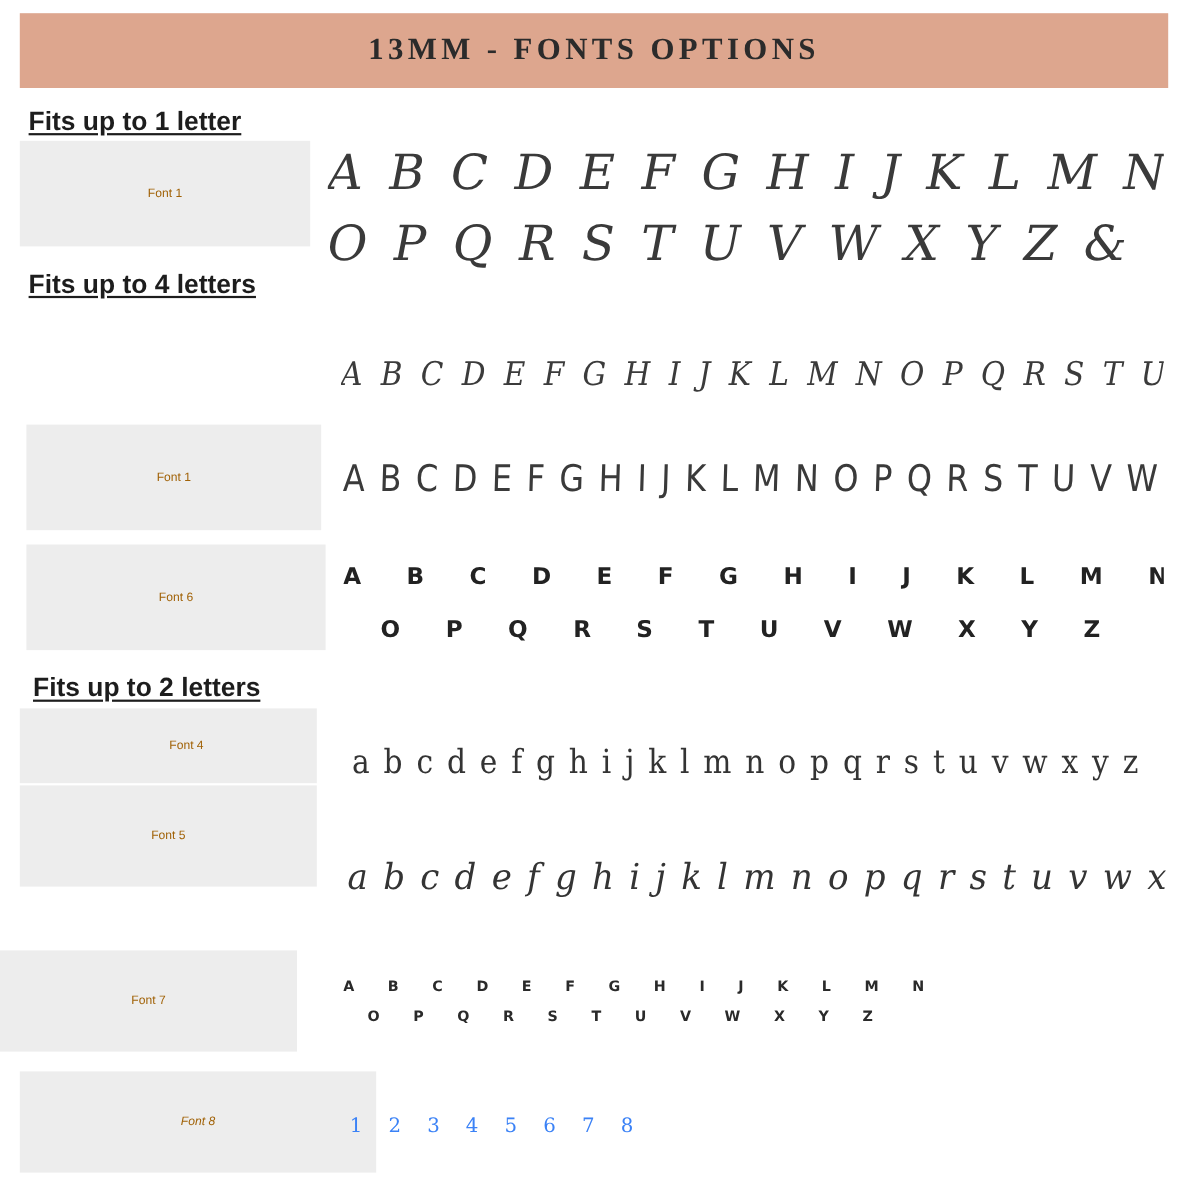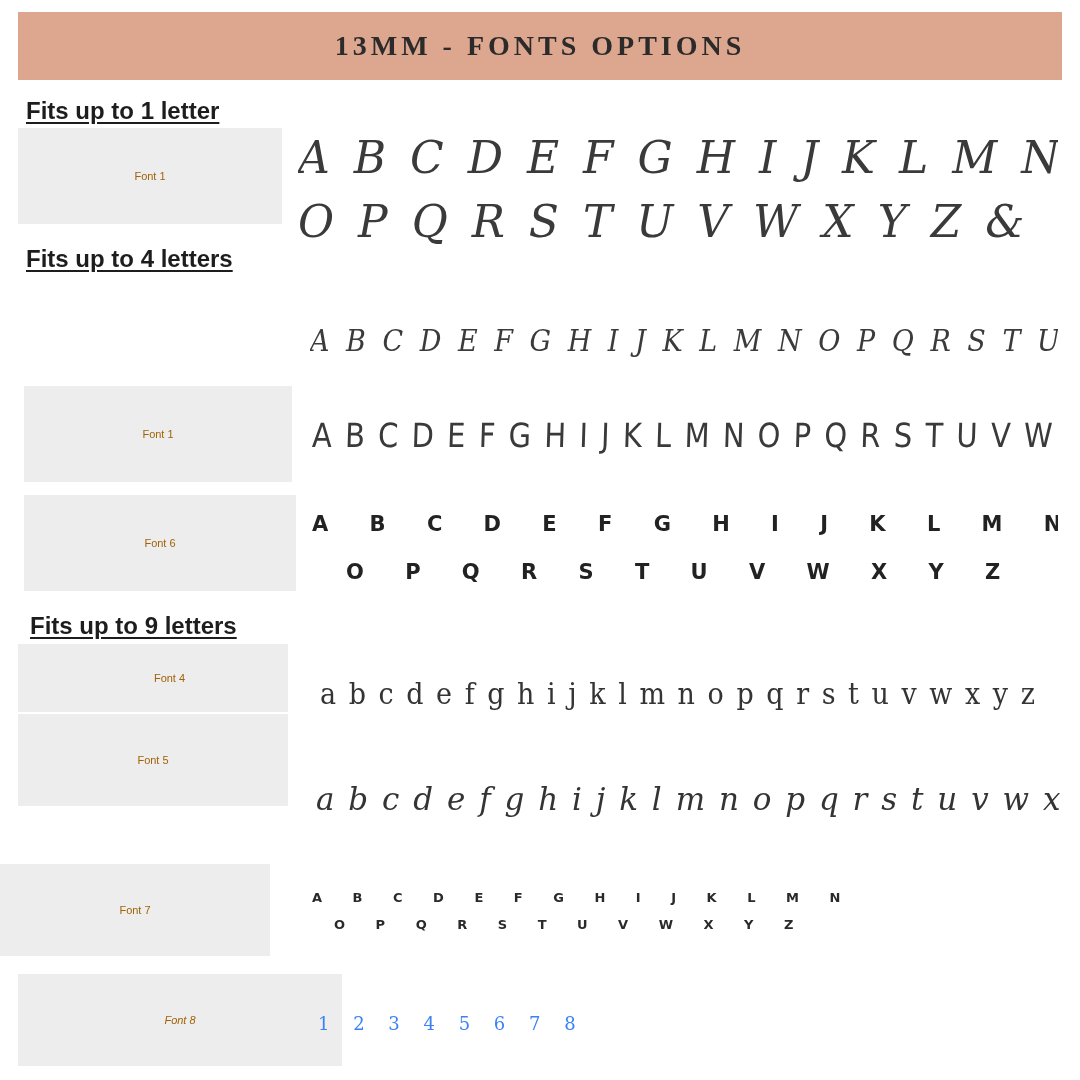--- a/index.html
+++ b/index.html
@@ -162,21 +162,21 @@
   <div class="sample s-hand-caps" style="left:312px; top:418px; width:748px;">A B C D E F G H I J K L M N O P Q R S T U V W X Y Z</div>
 
   <div class="label-box" style="left:24px; top:495px; width:272px; height:96px;">
     <span>Font 6</span>
   </div>
   <div class="sample s-bold-caps" style="left:312px; top:500px; width:746px;">
     <div>A B C D E F G H I J K L M N</div>
     <div style="padding-left:34px;">O P Q R S T U V W X Y Z</div>
   </div>
 
-  <div class="section-heading" style="left:30px; top:612px;">Fits up to 9 letters</div>
+  <div class="section-heading" style="left:30px; top:612px;">Fits up to 2 letters</div>
 
   <div class="label-box" style="left:18px; top:644px; width:270px; height:68px;padding-left:33px;">
     <span>Font 4</span>
   </div>
   <div class="sample s-hand-lower" style="left:320px; top:678px; width:740px;">a b c d e f g h i j k l m n o p q r s t u v w x y z</div>
 
   <div class="label-box" style="left:18px; top:714px; width:270px; height:92px;">
     <span>Font 5</span>
   </div>
   <div class="sample s-script-lower" style="left:316px; top:780px; width:744px;">a b c d e f g h i j k l m n o p q r s t u v w x y z</div>

